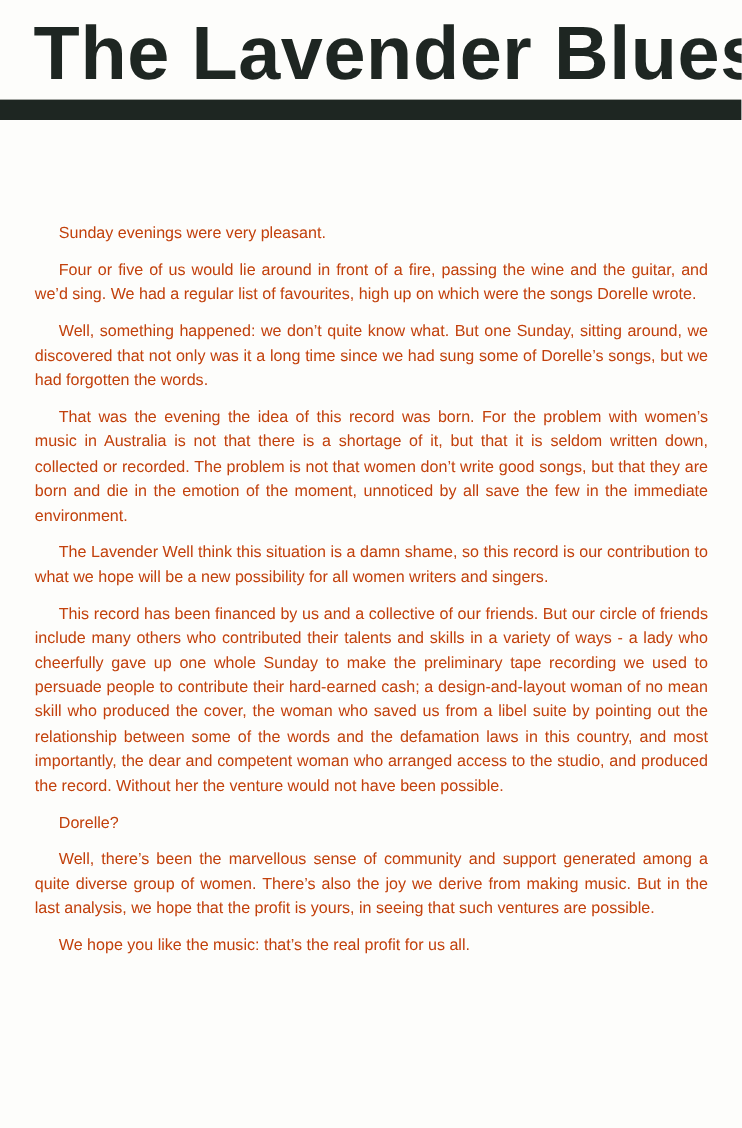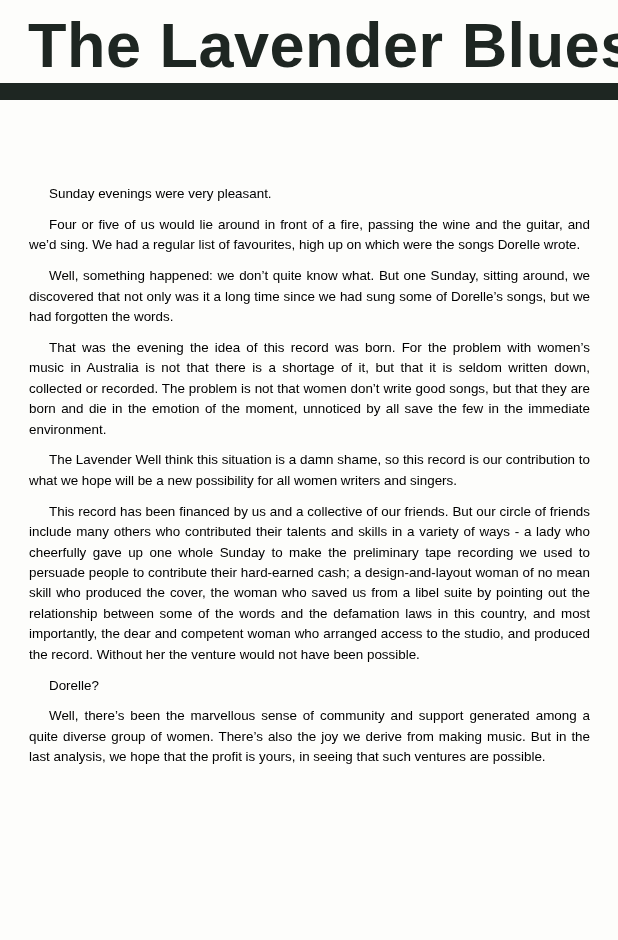--- a/index.html
+++ b/index.html
@@ -23,21 +23,21 @@
     .rule {
       position: absolute; left: 0; top: 83px;
       width: 618px; height: 17px;
       background: #1e2622;
     }
     .body-text {
       position: absolute; left: 29px; top: 184px;
       width: 561px;
       font-size: 13.4px;
       line-height: 20.4px;
-      color: #000000;
+      color: #c2410c;
       text-align: justify;
     }
     .body-text p {
       margin: 0 0 10.5px 0;
       text-indent: 20px;
     }
   </style>
 </head>
 <body>
 
@@ -46,13 +46,14 @@
 
 <div class="body-text">
   <p>Sunday evenings were very pleasant.</p>
   <p>Four or five of us would lie around in front of a fire, passing the wine and the guitar, and we’d sing. We had a regular list of favourites, high up on which were the songs Dorelle wrote.</p>
   <p>Well, something happened: we don’t quite know what. But one Sunday, sitting around, we discovered that not only was it a long time since we had sung some of Dorelle’s songs, but we had forgotten the words.</p>
   <p>That was the evening the idea of this record was born. For the problem with women’s music in Australia is not that there is a shortage of it, but that it is seldom written down, collected or recorded. The problem is not that women don’t write good songs, but that they are born and die in the emotion of the moment, unnoticed by all save the few in the immediate environment.</p>
   <p>The Lavender Well think this situation is a damn shame, so this record is our contribution to what we hope will be a new possibility for all women writers and singers.</p>
   <p>This record has been financed by us and a collective of our friends. But our circle of friends include many others who contributed their talents and skills in a variety of ways - a lady who cheerfully gave up one whole Sunday to make the preliminary tape recording we used to persuade people to contribute their hard-earned cash; a design-and-layout woman of no mean skill who produced the cover, the woman who saved us from a libel suite by pointing out the relationship between some of the words and the defamation laws in this country, and most importantly, the dear and competent woman who arranged access to the studio, and produced the record. Without her the venture would not have been possible.</p>
   <p>Dorelle?</p>
   <p>Well, there’s been the marvellous sense of community and support generated among a quite diverse group of women. There’s also the joy we derive from making music. But in the last analysis, we hope that the profit is yours, in seeing that such ventures are possible.</p>
+  <p>We hope you like the music: that’s the real profit for us all.</p>
 </div>
 
 </body></html>

